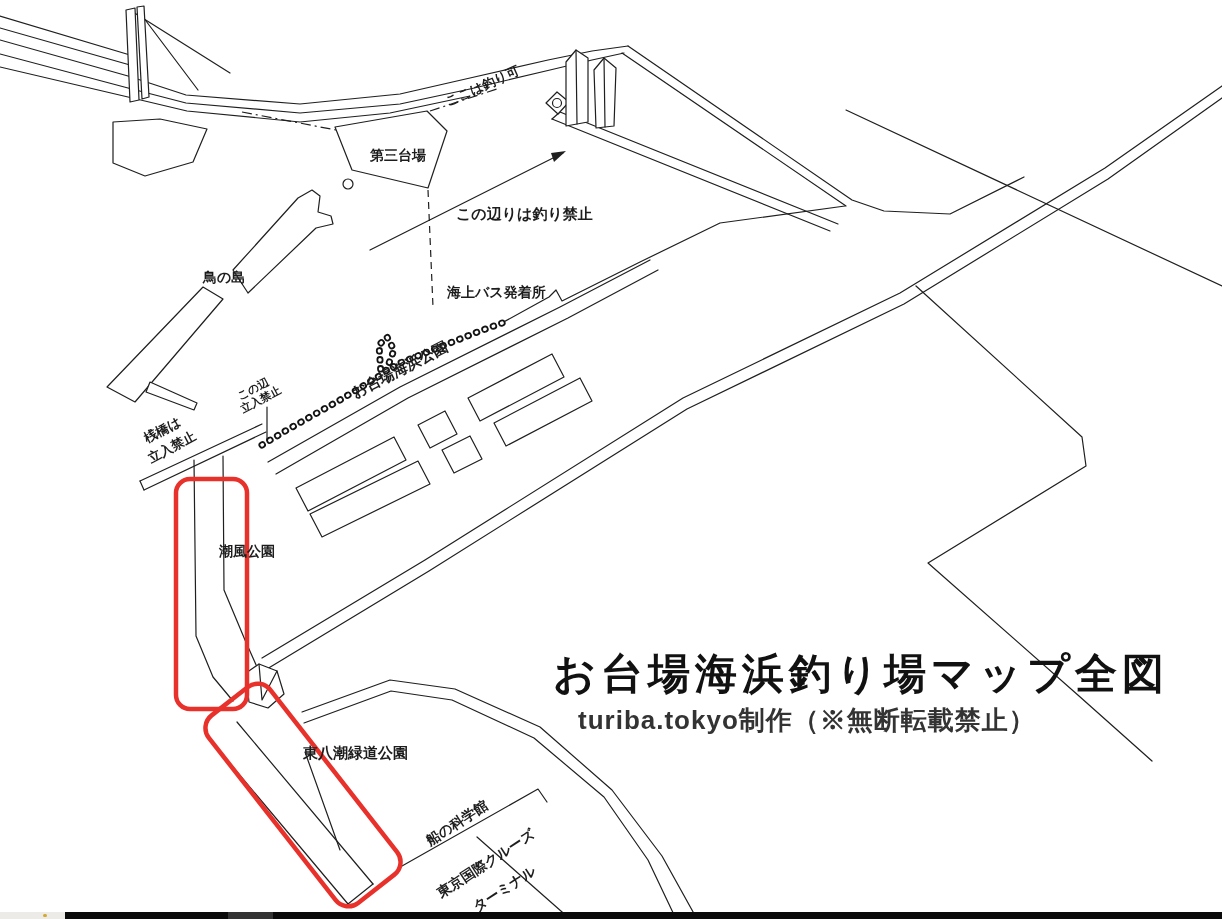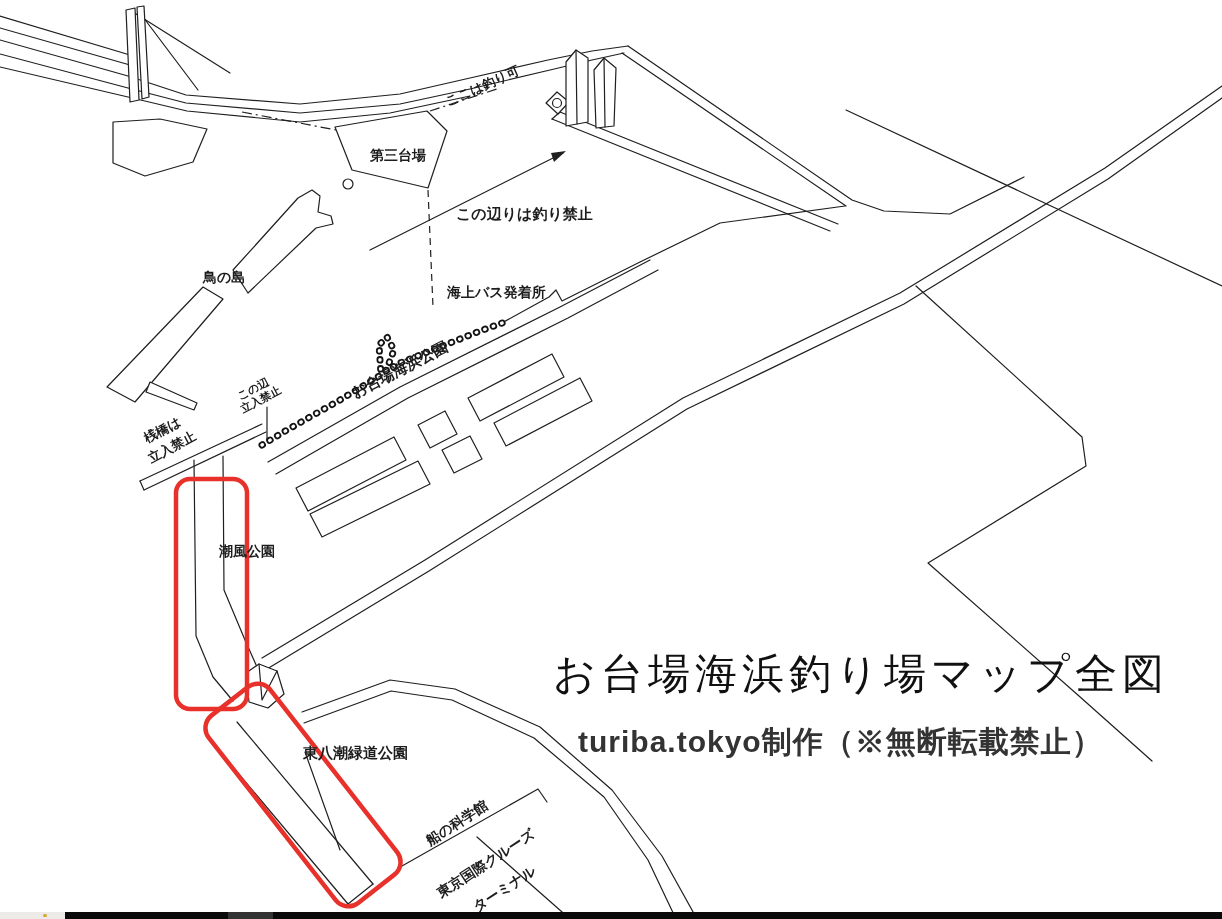--- a/index.html
+++ b/index.html
@@ -12,24 +12,24 @@
   .lbl-15{font-size:15px;}
   .lbl-13{font-size:13px;}
   .lbl-11{font-size:11px;}
   .thin{stroke:#1f1f1f;stroke-width:1.2;fill:none;stroke-linejoin:round;stroke-linecap:round;}
   .thin-f{stroke:#1f1f1f;stroke-width:1.2;fill:#ffffff;stroke-linejoin:round;}
   .dashdot{stroke:#1f1f1f;stroke-width:1.2;fill:none;stroke-dasharray:10 4 2 4;}
   .dashed{stroke:#1f1f1f;stroke-width:1.2;fill:none;stroke-dasharray:7 5;}
   .beads-outer{stroke:#141414;stroke-width:7;fill:none;stroke-linecap:round;stroke-dasharray:0.5 8.5;}
   .beads-inner{stroke:#ffffff;stroke-width:3.4;fill:none;stroke-linecap:round;stroke-dasharray:0.5 8.5;}
   .redbox{fill:none;stroke-width:4.5;stroke-linejoin:round;}
-  #page-title{position:absolute;left:553px;top:646px;font-size:42px;font-weight:normal;
+  #page-title{position:absolute;left:553px;top:646px;font-size:42px;font-weight:bold;
       letter-spacing:5px;color:#111;white-space:nowrap;}
-  #page-subtitle{position:absolute;left:578px;top:703px;font-size:30px;font-weight:bold;
-      letter-spacing:1px;color:#333;white-space:nowrap;margin-top:19px;}
+  #page-subtitle{position:absolute;left:578px;top:703px;font-size:26px;font-weight:bold;
+      letter-spacing:1px;color:#333;white-space:nowrap;}
   #bottom-bar{position:absolute;left:0;top:912px;width:1222px;height:7px;background:#0a0a0a;}
   #bottom-bar .left-seg{position:absolute;left:0;top:0;width:65px;height:7px;background:#ecebe8;}
   #bottom-bar .dot{position:absolute;left:43px;top:2px;width:4px;height:3px;background:#d6a92c;border-radius:2px;}
   #bottom-bar .mid-seg{position:absolute;left:228px;top:0;width:45px;height:7px;background:#333;}
 </style>
 </head>
 <body>
 
 <div id="map-stage">
 <svg width="1222" height="919" viewBox="0 0 1222 919">

